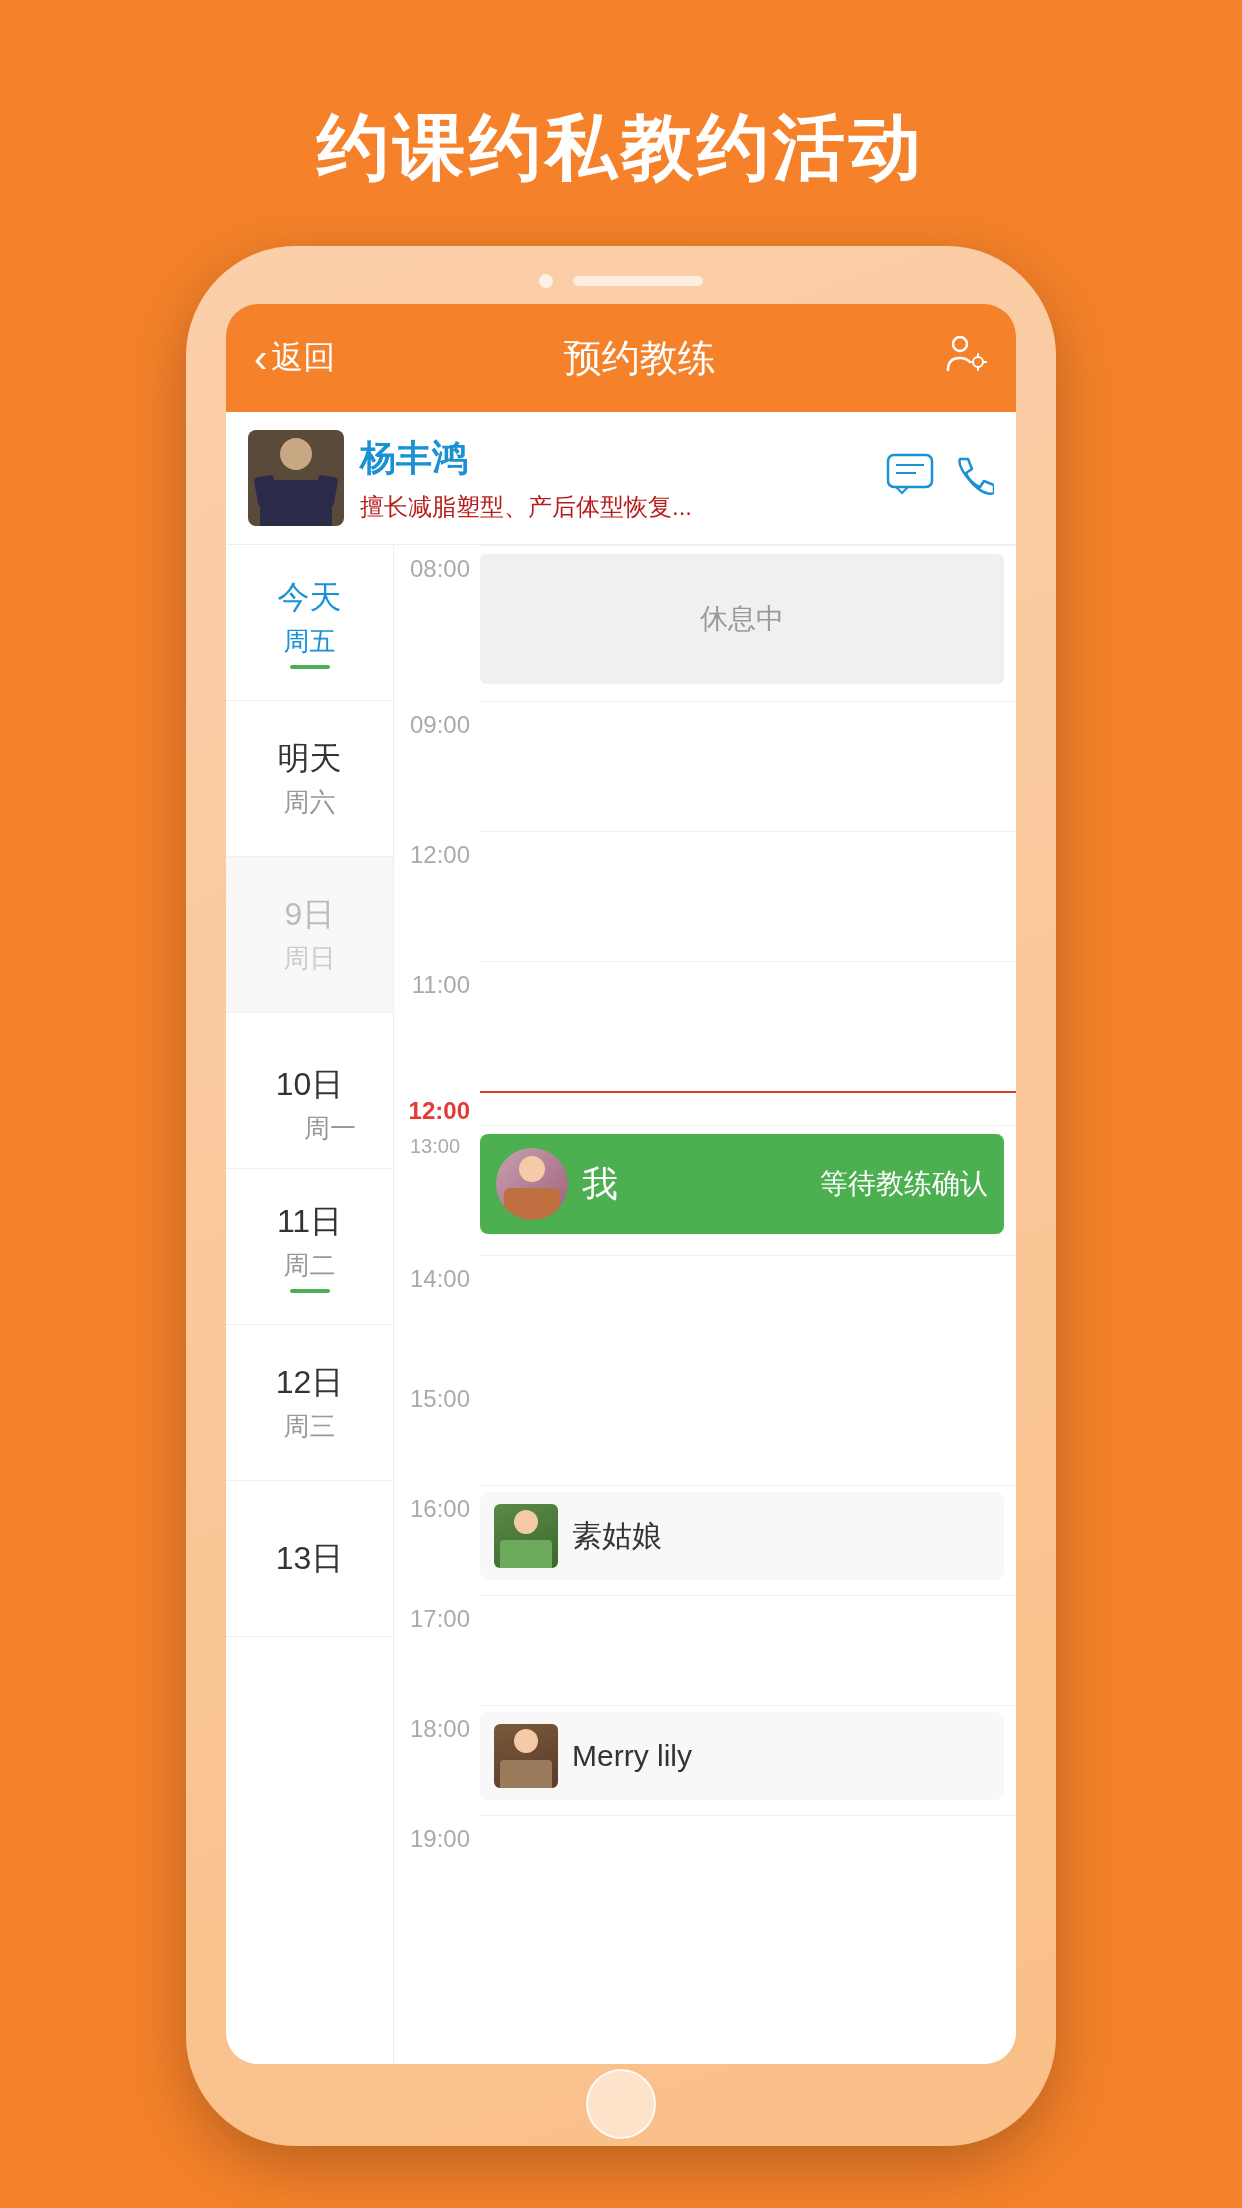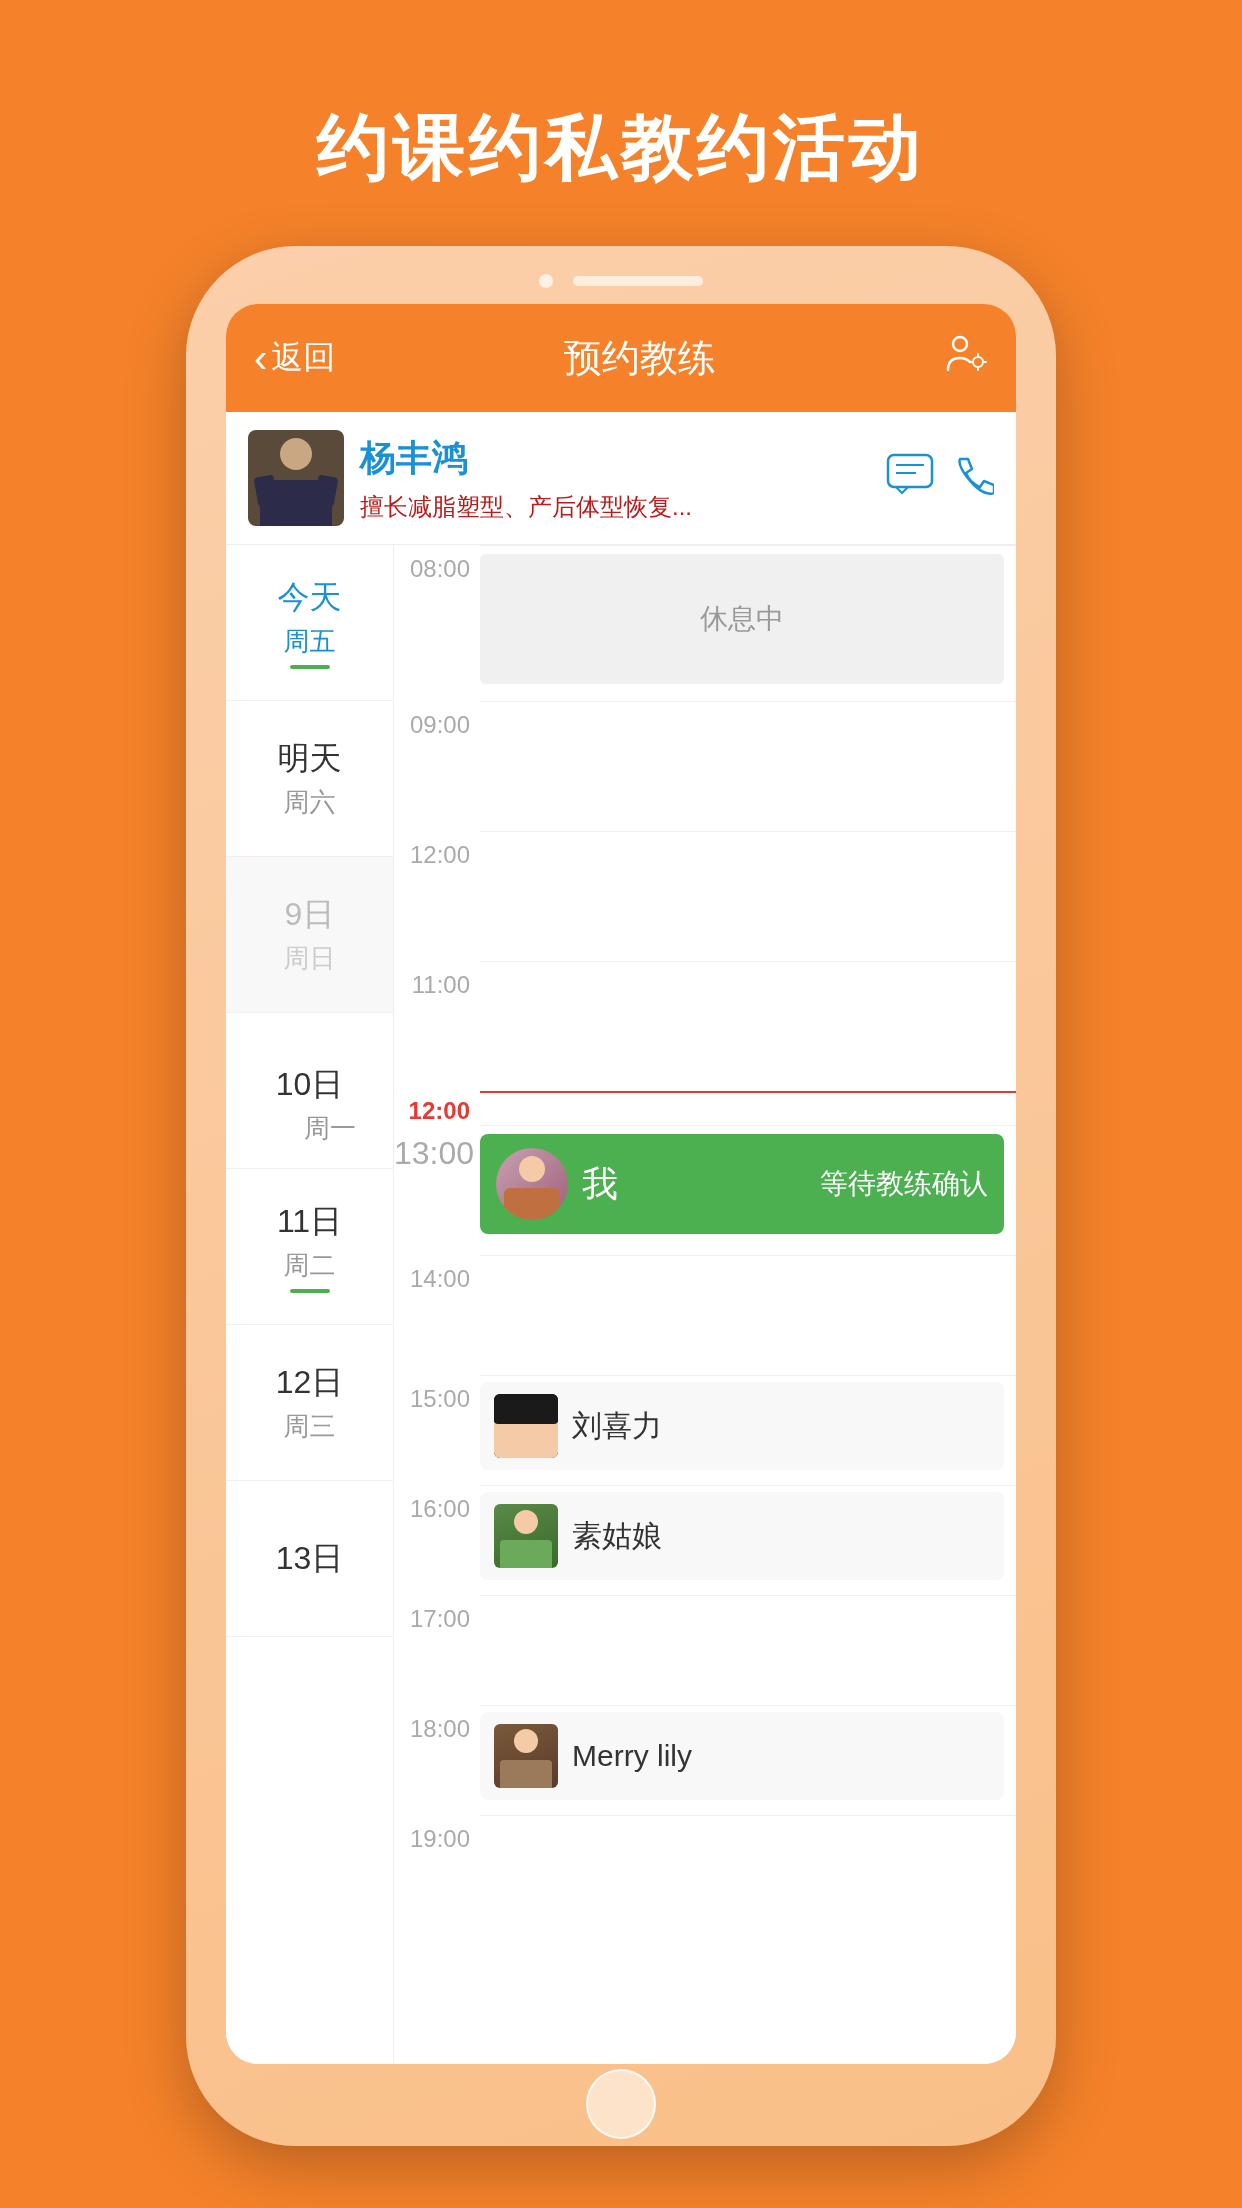--- a/index.html
+++ b/index.html
@@ -182,21 +182,21 @@
           </div>
 
           <div style="display:flex; align-items:flex-start; min-height:30px;">
             <div style="width:86px; padding-top:6px; text-align:right; font-size:24px;
                         color:#E53935; padding-right:10px; flex-shrink:0; font-weight:600;">12:00</div>
             <div style="flex:1; border-top:2px solid #E53935; min-height:16px;">
             </div>
           </div>
 
           <div style="display:flex; align-items:flex-start; min-height:130px;">
-            <div style="width:86px; padding-top:10px; text-align:left; font-size:32px;
+            <div style="width:86px; padding-top:10px; text-align:center; font-size:20px;
                         color:#aaa; padding-right:4px; flex-shrink:0;">13:00</div>
             <div style="flex:1; padding:8px 12px 8px 0; border-top:1px solid #f0f0f0;">
               <div style="background:#4CAF50; border-radius:8px; height:100px; display:flex;
                           align-items:center; padding:0 16px; gap:14px; cursor:pointer;">
                 <div style="width:72px;height:72px;border-radius:36px;overflow:hidden;
                             background:linear-gradient(135deg,#c8a0b0,#a0607a); flex-shrink:0;
                             position:relative;">
                   <div style="position:absolute;top:8px;left:50%;transform:translateX(-50%);
                               width:26px;height:26px;background:#F5CBA7;border-radius:50%;"></div>
                   <div style="position:absolute;bottom:0;left:50%;transform:translateX(-50%);
@@ -211,33 +211,20 @@
           <div style="display:flex; align-items:flex-start; min-height:120px;">
             <div style="width:86px; padding-top:10px; text-align:right; font-size:24px;
                         color:#aaa; padding-right:10px; flex-shrink:0;">14:00</div>
             <div style="flex:1; padding:8px 12px 8px 0; border-top:1px solid #f0f0f0; min-height:100px;">
             </div>
           </div>
 
           <div style="display:flex; align-items:flex-start; min-height:110px;">
             <div style="width:86px; padding-top:10px; text-align:right; font-size:24px;
                         color:#aaa; padding-right:10px; flex-shrink:0;">15:00</div>
-            <div style="flex:1; padding:6px 12px 0 0; border-top:1px solid #f0f0f0;">
-              <div style="background:#f8f8f8; border-radius:8px; height:88px; display:flex;
-                          align-items:center; padding:0 14px; gap:14px; cursor:pointer;">
-                <div style="width:64px;height:64px;border-radius:6px;overflow:hidden;
-                            background:#1a1a1a; flex-shrink:0; position:relative;">
-                  <div style="position:absolute;bottom:0;left:0;right:0;height:36px;
-                              background:#f5cba7;"></div>
-                  <div style="position:absolute;top:0;left:0;right:0;height:30px;
-                              background:#1a1a1a; border-radius:0 0 4px 4px;"></div>
-                </div>
-                <span style="font-size:30px; color:#333;">刘喜力</span>
-              </div>
-            </div>
           </div>
 
           <div style="display:flex; align-items:flex-start; min-height:110px;">
             <div style="width:86px; padding-top:10px; text-align:right; font-size:24px;
                         color:#aaa; padding-right:10px; flex-shrink:0;">16:00</div>
             <div style="flex:1; padding:6px 12px 0 0; border-top:1px solid #f0f0f0;">
               <div style="background:#f8f8f8; border-radius:8px; height:88px; display:flex;
                           align-items:center; padding:0 14px; gap:14px; cursor:pointer;">
                 <div style="width:64px;height:64px;border-radius:6px;overflow:hidden;
                             background:linear-gradient(160deg,#5a8a4a 0%,#3a6a2a 100%); flex-shrink:0;

